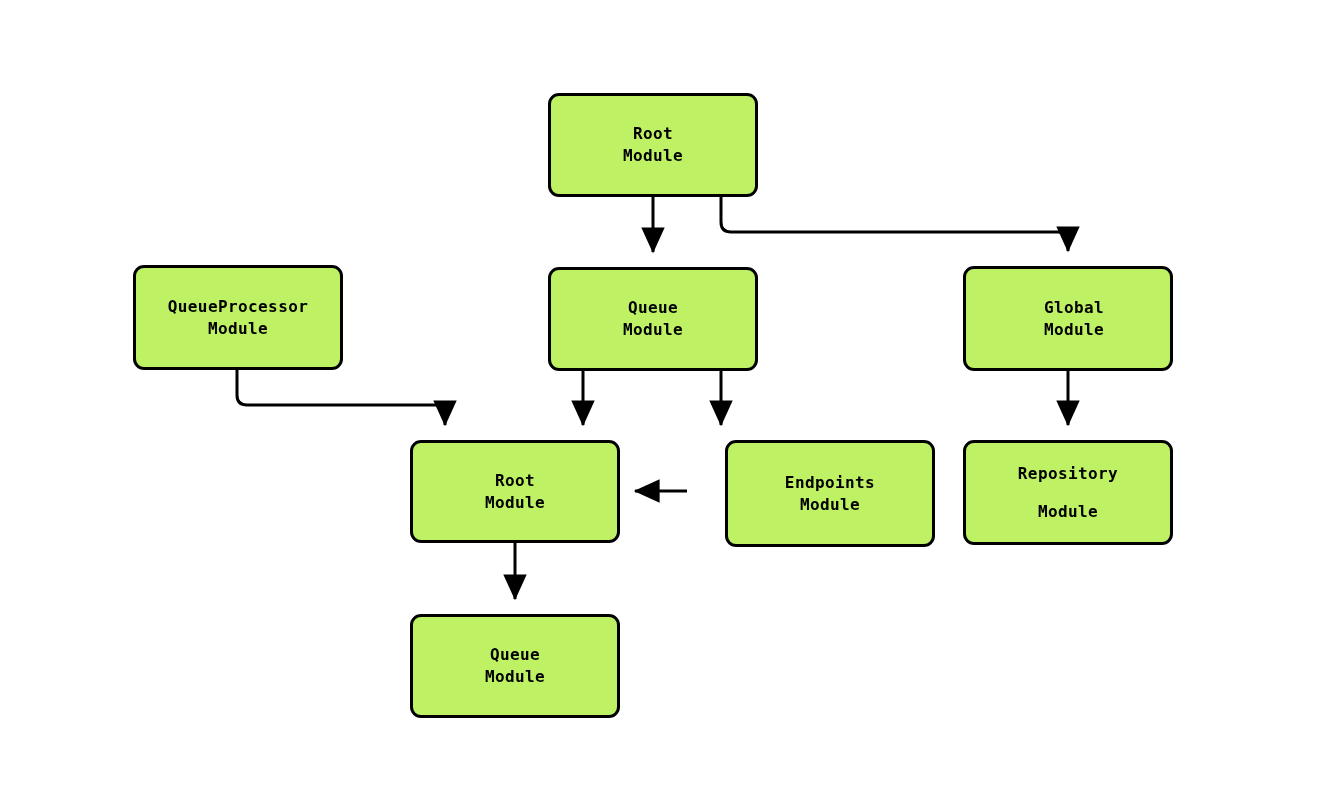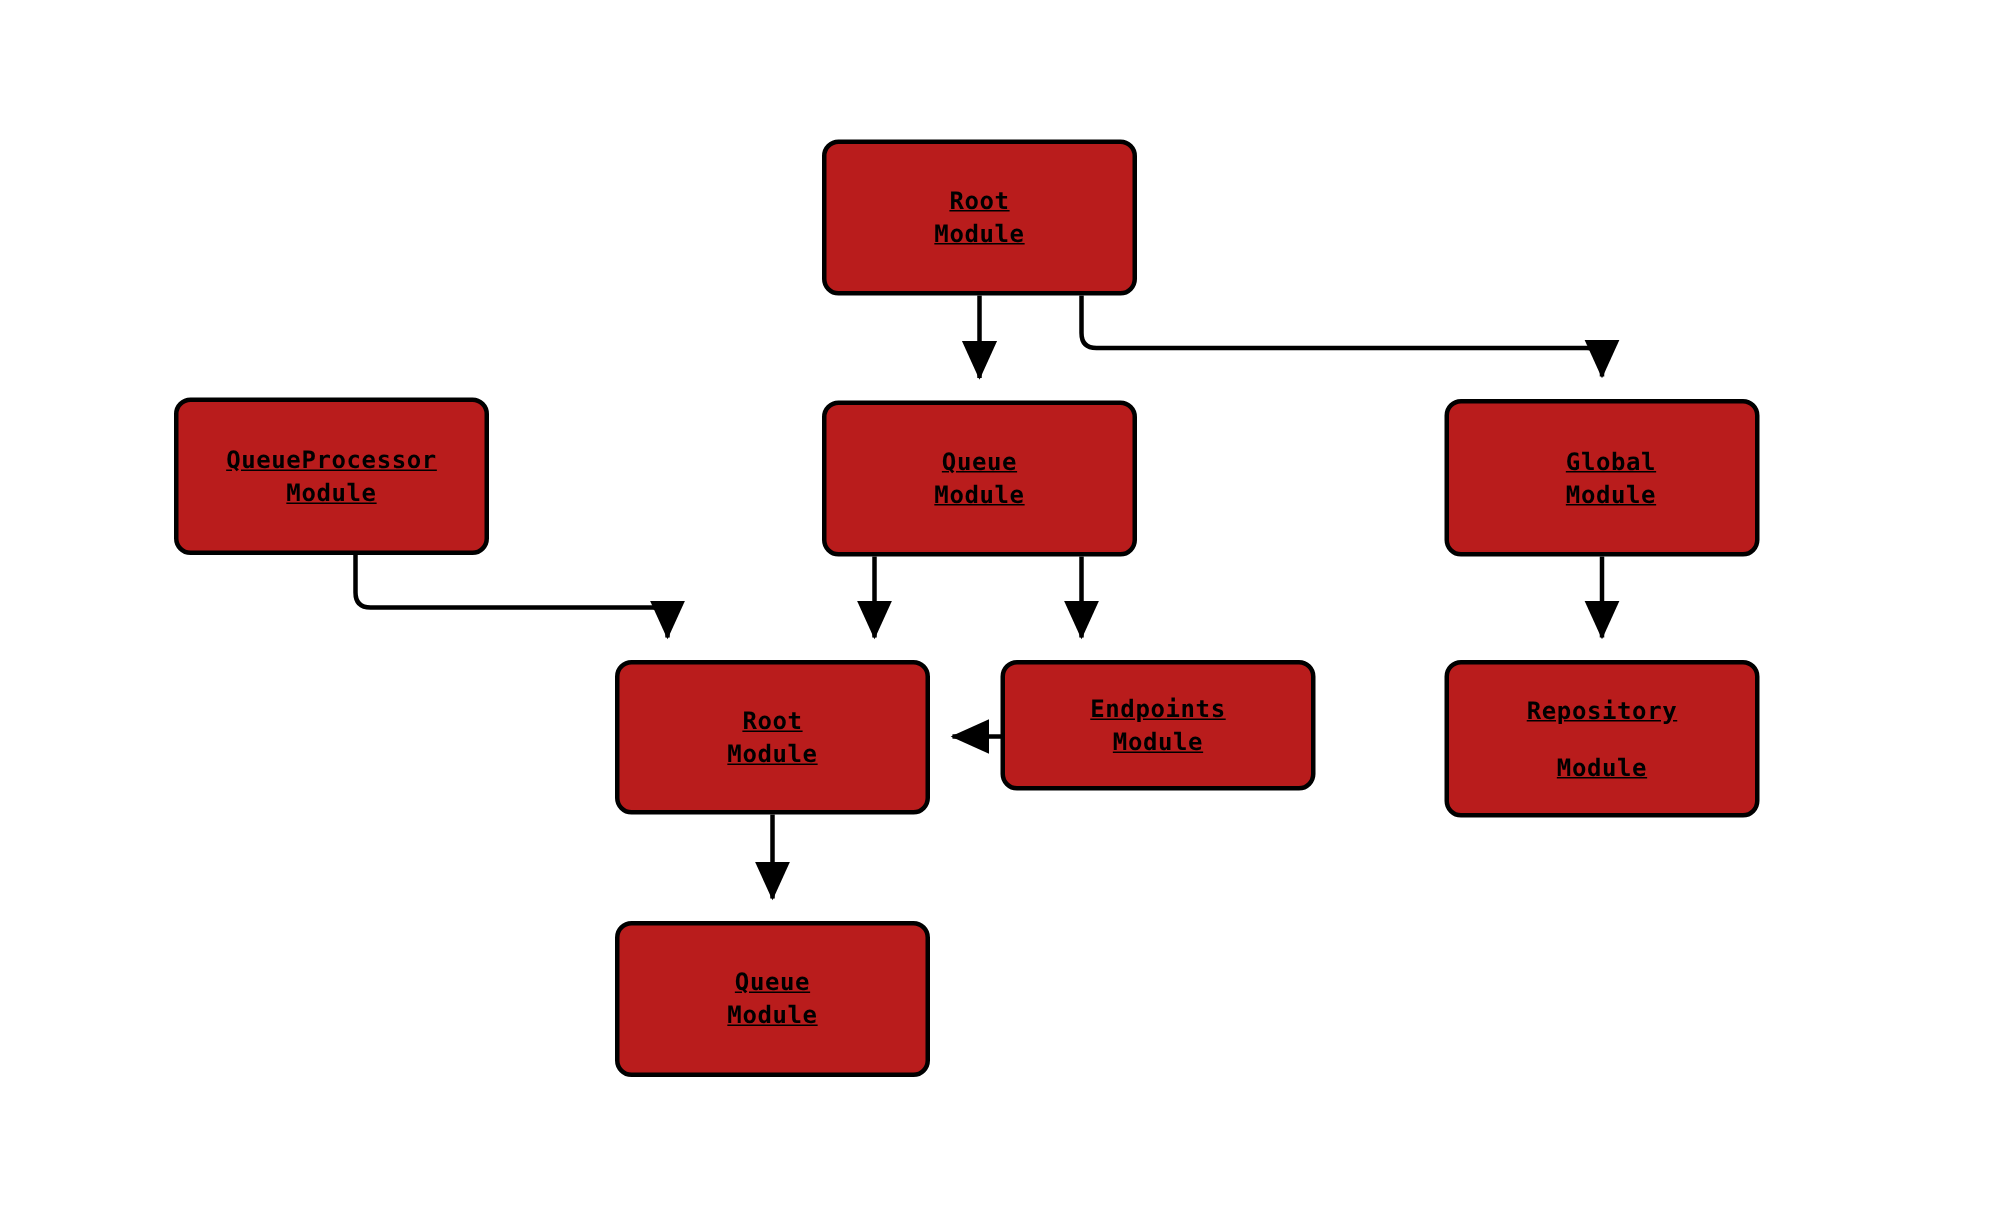--- a/index.html
+++ b/index.html
@@ -22,29 +22,28 @@
   #edge-layer {
     position: absolute;
     left: 0;
     top: 0;
     width: 1337px;
     height: 809px;
   }
   .node {
     position: absolute;
     box-sizing: border-box;
-    background: #b91c1c;
+    background: #bef264;
     border: 3px solid #000000;
     border-radius: 11px;
     display: flex;
     flex-direction: column;
     align-items: center;
     justify-content: center;
     z-index: 2;
-    text-decoration: underline;
   }
   .node-line {
     font-family: "DejaVu Sans Mono", "Liberation Mono", monospace;
     font-size: 16px;
     font-weight: bold;
     line-height: 22px;
     color: #000000;
     white-space: pre;
     letter-spacing: 0.4px;
   }
@@ -70,37 +69,37 @@
         <path d="M 515,543 L 515,599" marker-end="url(#arrowhead)"></path>
         <path d="M 1068,371 L 1068,425" marker-end="url(#arrowhead)"></path>
       </g>
   </svg>
 
   <div id="node-group">
       <div class="node" style="left: 548px; top: 93px; width: 210px; height: 104px;">
         <div class="node-line">Root</div>
         <div class="node-line">Module</div>
       </div>
-      <div class="node" style="left: 116px; top: 265px; width: 210px; height: 105px;">
+      <div class="node" style="left: 133px; top: 265px; width: 210px; height: 105px;">
         <div class="node-line">QueueProcessor</div>
         <div class="node-line">Module</div>
       </div>
       <div class="node" style="left: 548px; top: 267px; width: 210px; height: 104px;">
         <div class="node-line">Queue</div>
         <div class="node-line">Module</div>
       </div>
       <div class="node" style="left: 963px; top: 266px; width: 210px; height: 105px; padding-left: 12px;">
         <div class="node-line">Global</div>
         <div class="node-line">Module</div>
       </div>
       <div class="node" style="left: 410px; top: 440px; width: 210px; height: 103px;">
         <div class="node-line">Root</div>
         <div class="node-line">Module</div>
       </div>
-      <div class="node" style="left: 667px; top: 440px; width: 210px; height: 87px;">
+      <div class="node" style="left: 725px; top: 440px; width: 210px; height: 107px;">
         <div class="node-line">Endpoints</div>
         <div class="node-line">Module</div>
       </div>
       <div class="node" style="left: 963px; top: 440px; width: 210px; height: 105px; gap: 16px;">
         <div class="node-line">Repository</div>
         <div class="node-line">Module</div>
       </div>
       <div class="node" style="left: 410px; top: 614px; width: 210px; height: 104px;">
         <div class="node-line">Queue</div>
         <div class="node-line">Module</div>

